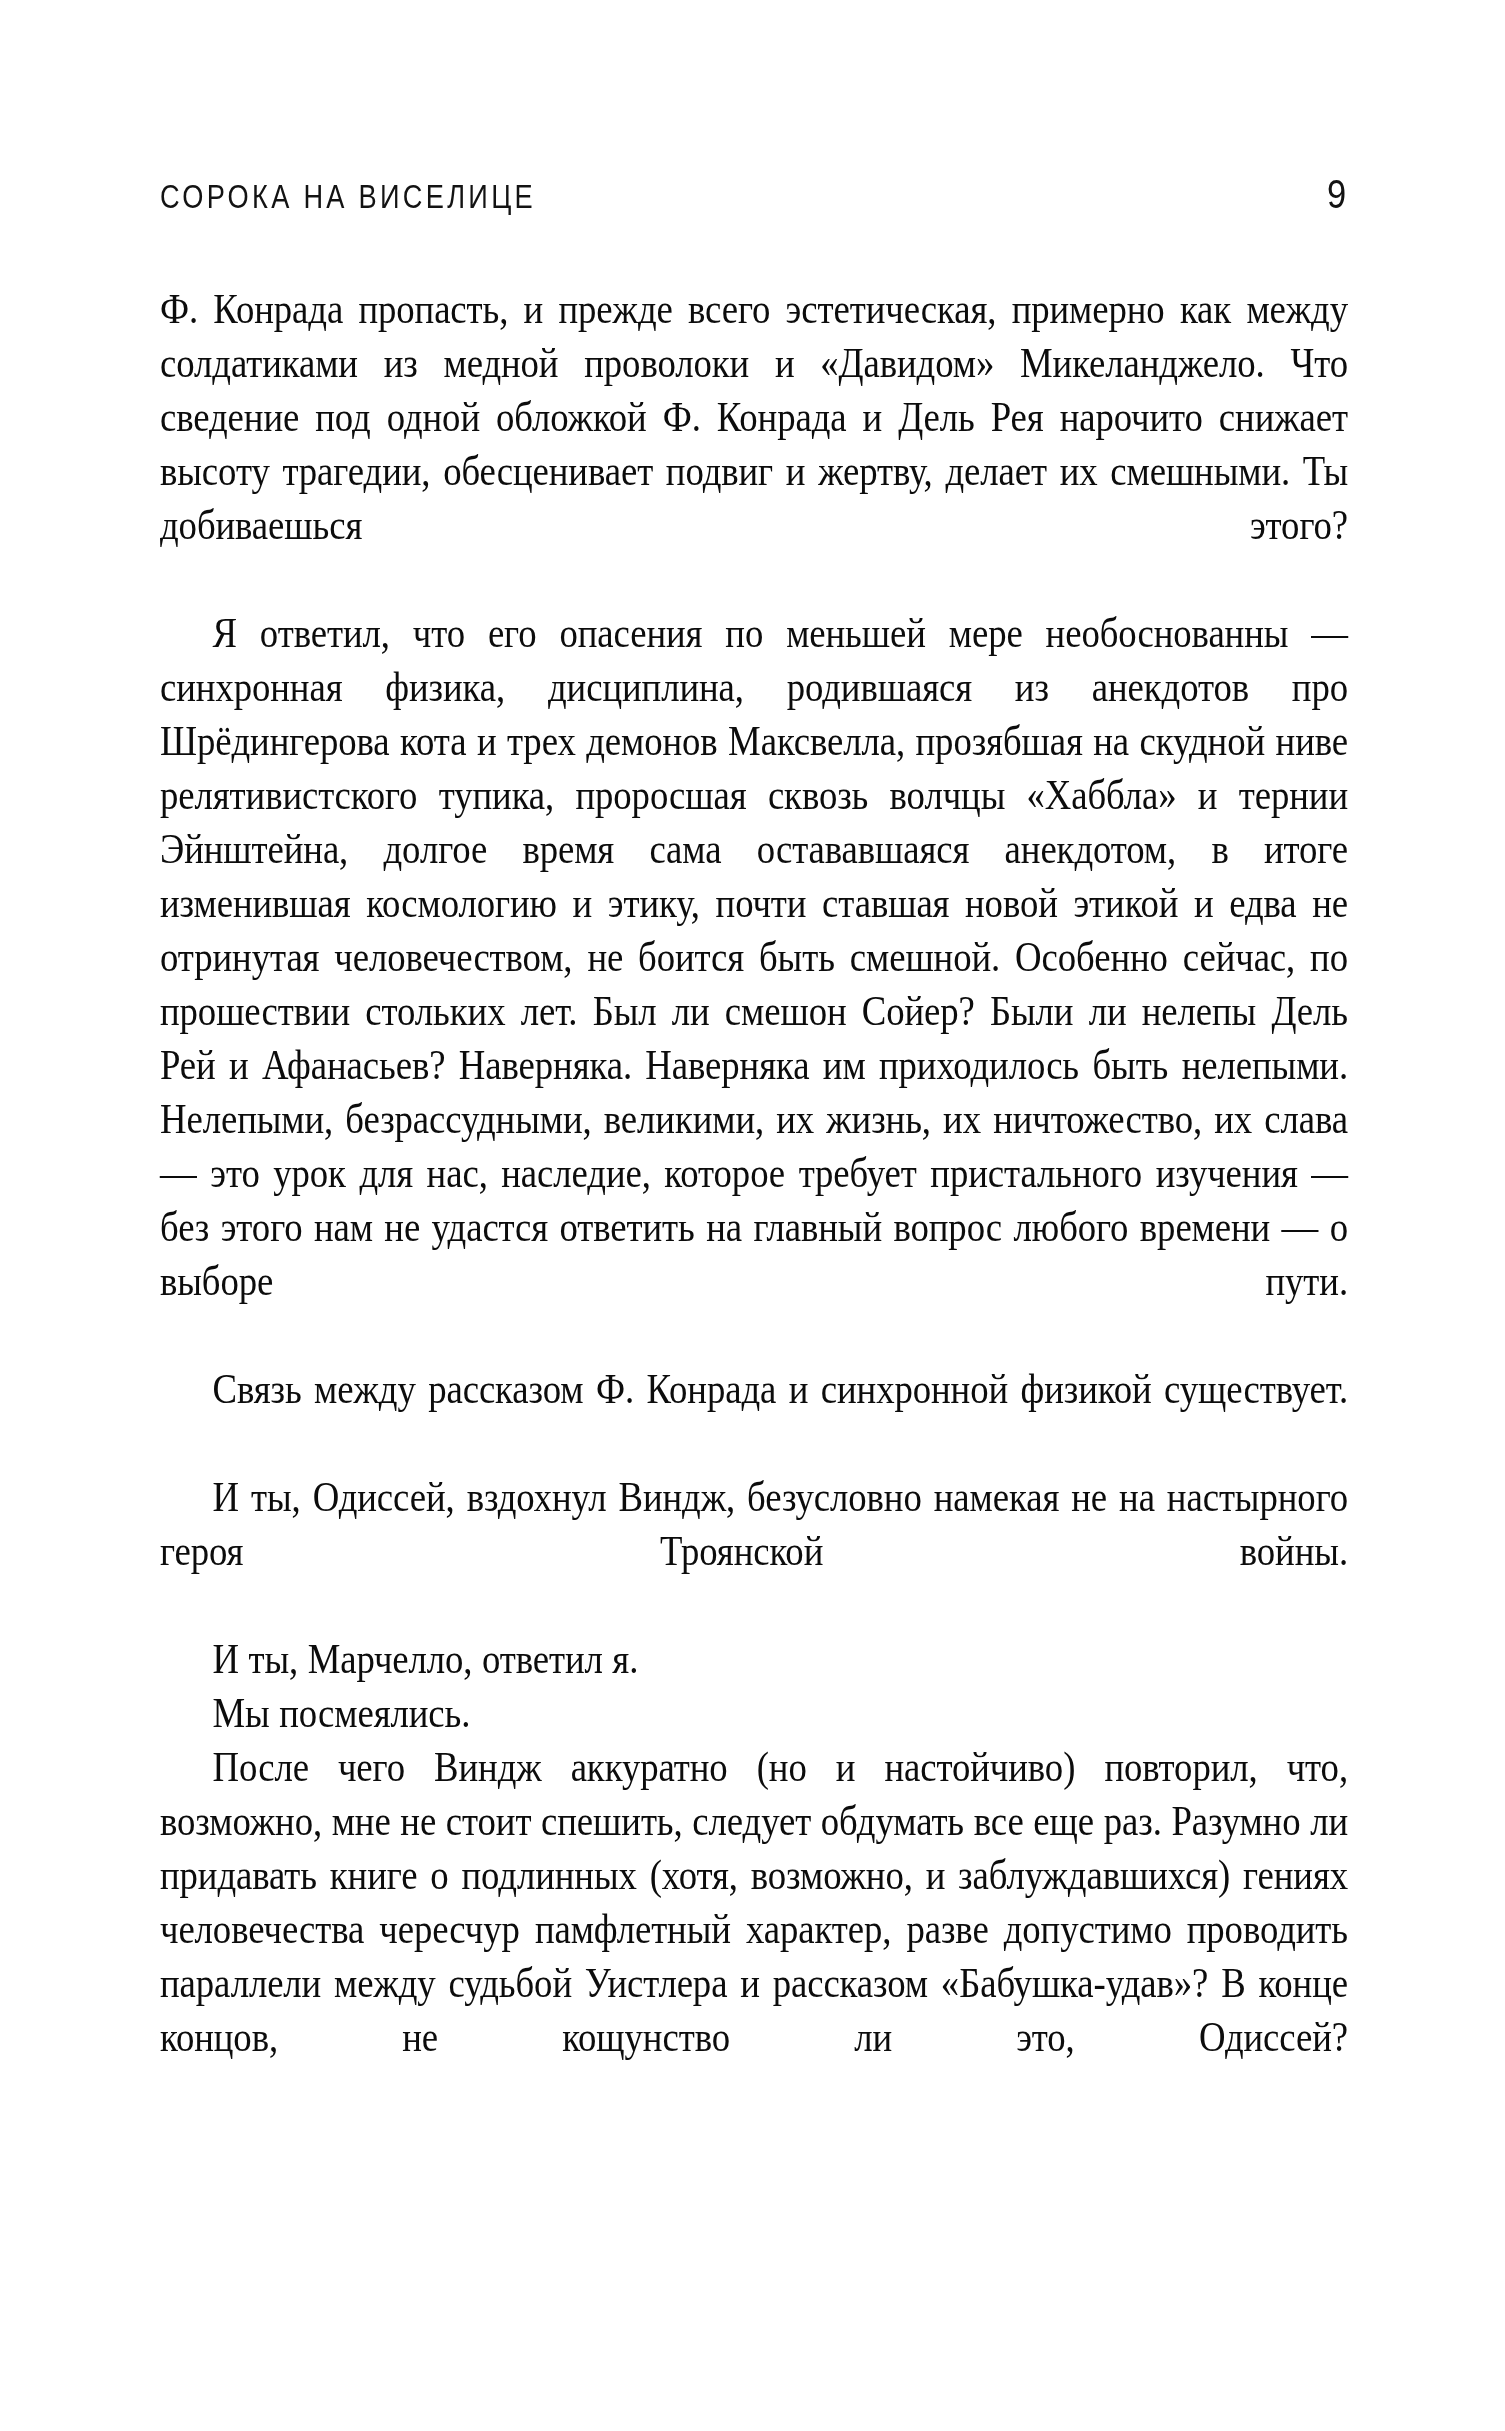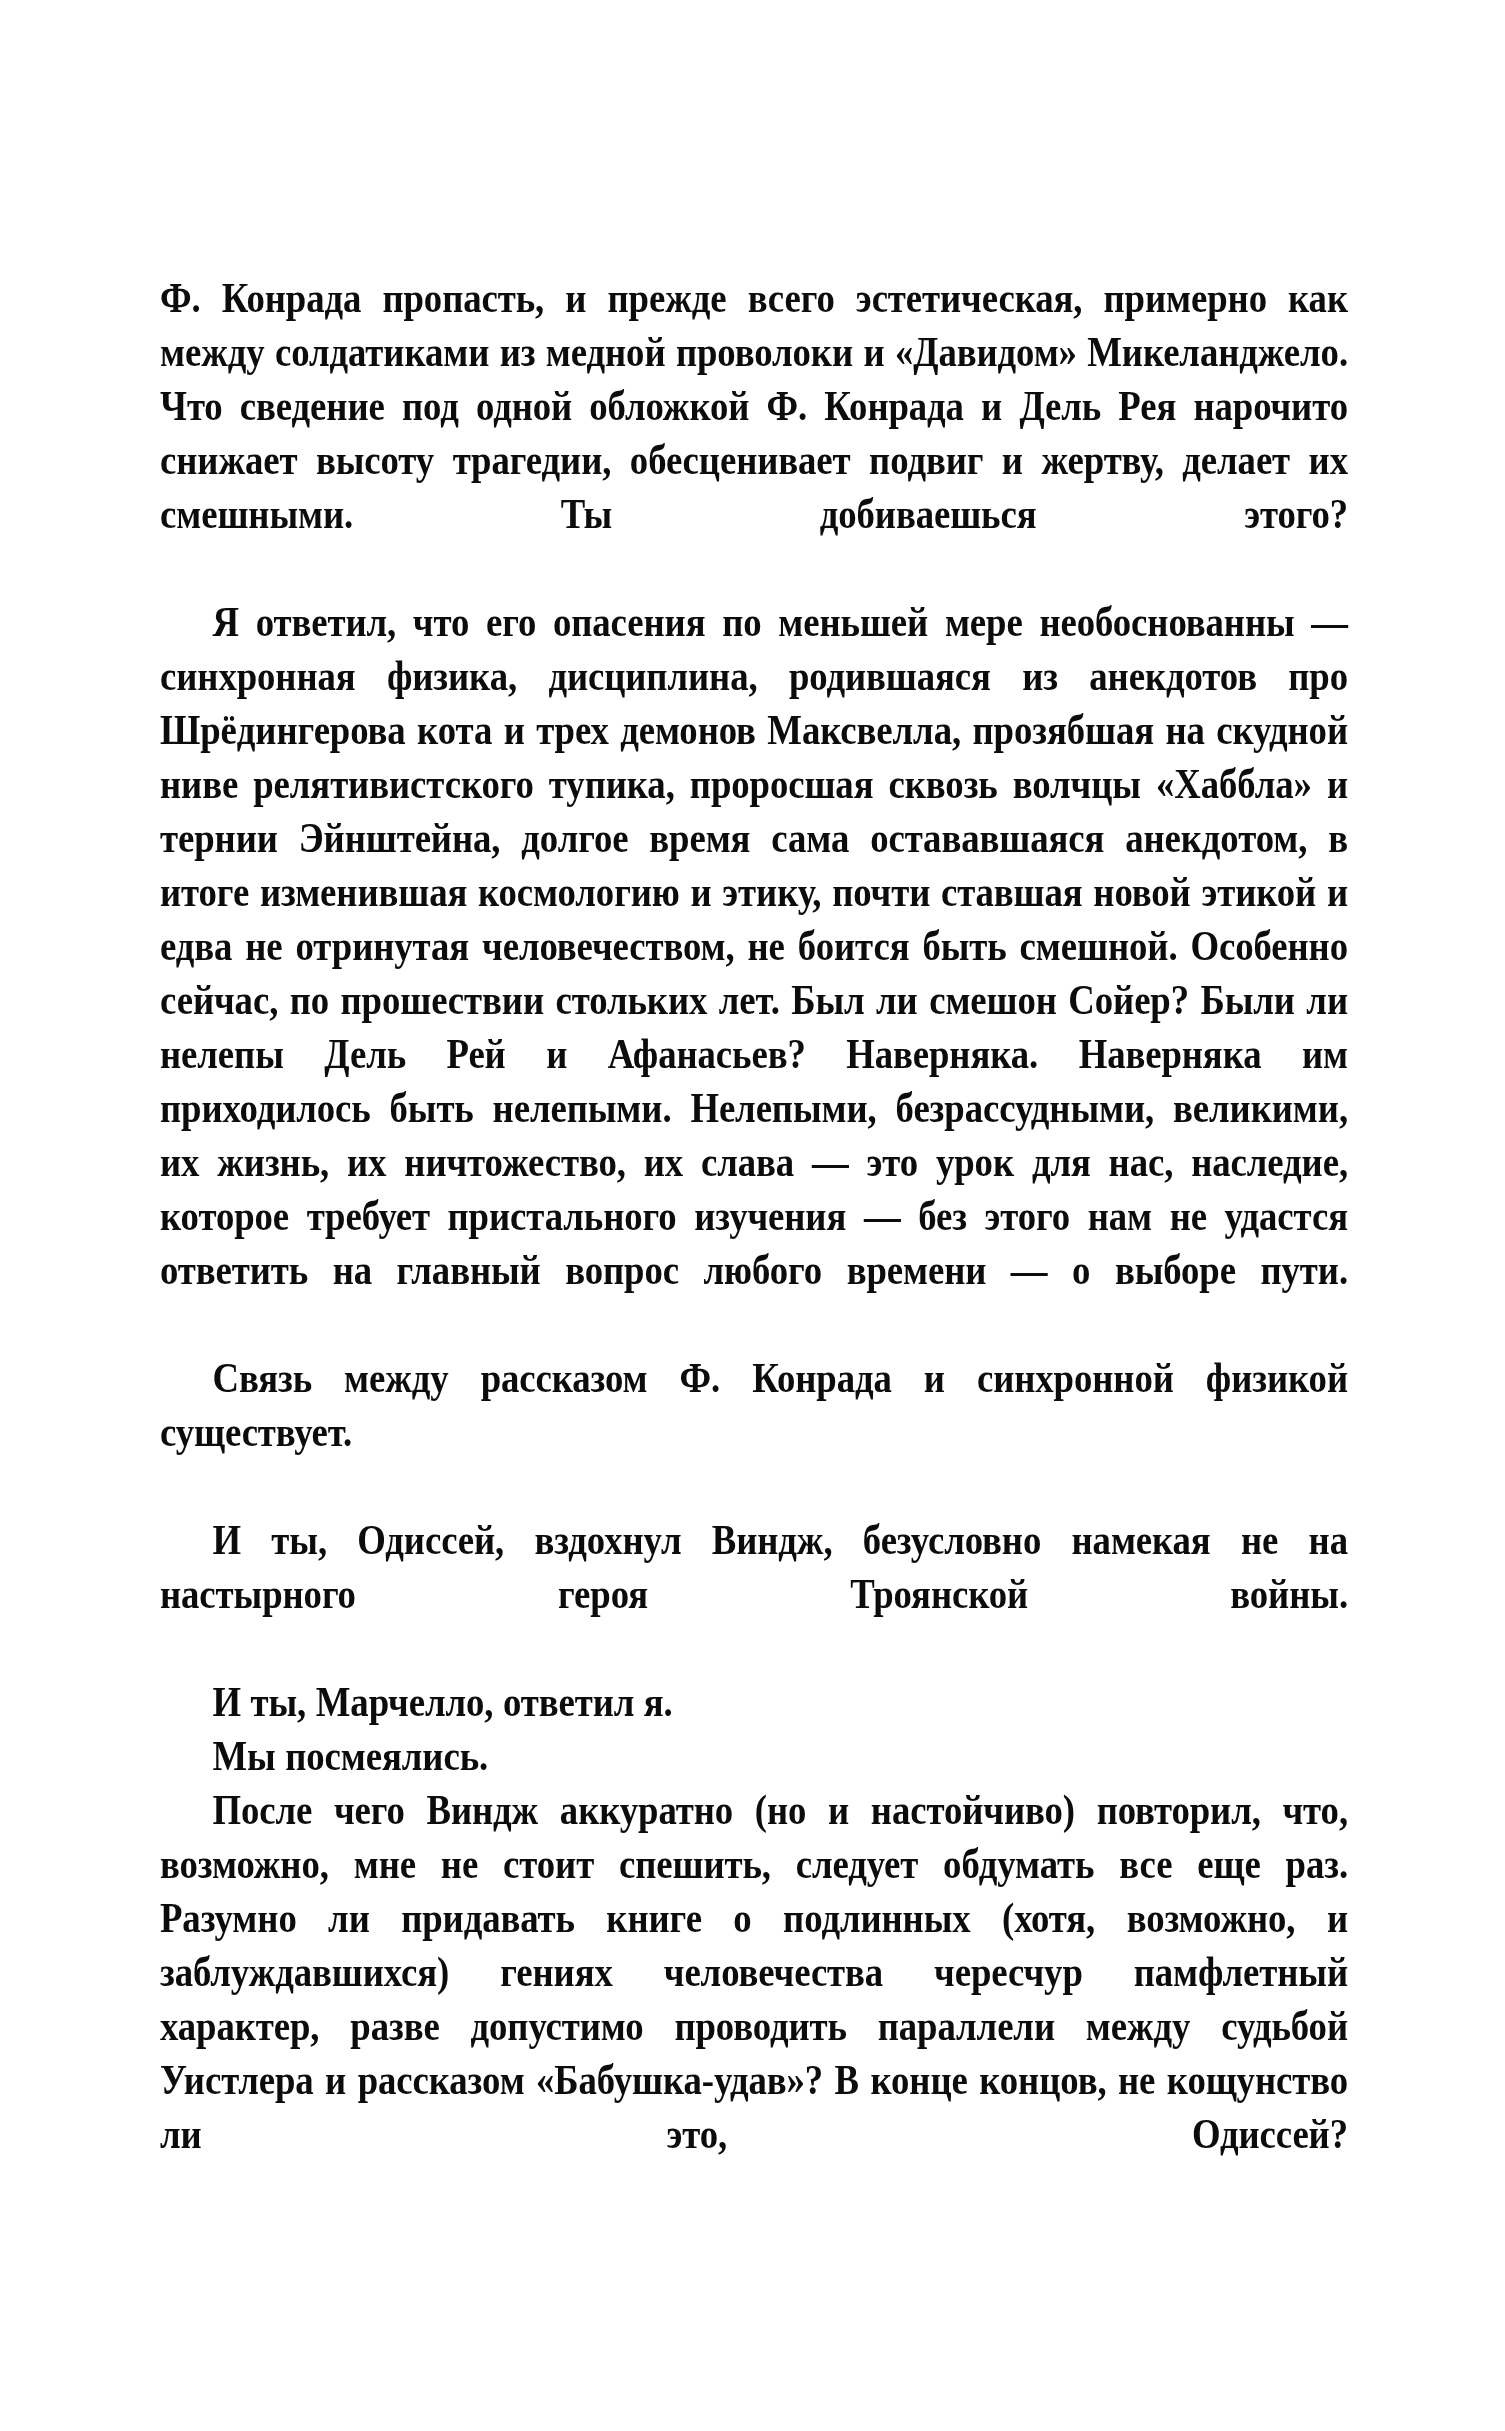--- a/index.html
+++ b/index.html
@@ -52,23 +52,22 @@
     color: #131313;
     transform: scaleX(0.86);
     transform-origin: right bottom;
     white-space: nowrap;
   }
 
   
   .textblock {
     position: absolute;
     left: 160px;
-    top: 271px;
+    top: 282px;
     width: 1188px;
-    font-weight: bold;
   }
 
   .para {
     margin: 0;
     font-family: "Liberation Serif", "DejaVu Serif", serif;
     font-size: 42px;
     line-height: 54px;
     color: #0c0c0c;
     text-align: justify;
     text-justify: inter-word;
@@ -94,20 +93,24 @@
 
   .para.flush::after {
     content: none;
   }
 </style>
 </head>
 <body>
 
 <div class="page">
 
+  <div class="running-head">
+    <div class="running-head-title">СОРОКА НА ВИСЕЛИЦЕ</div>
+    <div class="running-head-folio">9</div>
+  </div>
 
   <div class="textblock">
     <p class="para">Ф. Конрада пропасть, и прежде всего эстетическая, примерно как между солдатиками из медной проволоки и «Давидом» Микеланджело. Что сведение под одной обложкой Ф. Конрада и Дель Рея нарочито снижает высоту трагедии, обесценивает подвиг и жертву, делает их смешными. Ты добиваешься этого?</p>
     <p class="para indent">Я ответил, что его опасения по меньшей мере необоснованны — синхронная физика, дисциплина, родившаяся из анекдотов про Шрёдингерова кота и трех демонов Максвелла, прозябшая на скудной ниве релятивистского тупика, проросшая сквозь волчцы «Хаббла» и тернии Эйнштейна, долгое время сама остававшаяся анекдотом, в итоге изменившая космологию и этику, почти ставшая новой этикой и едва не отринутая человечеством, не боится быть смешной. Особенно сейчас, по прошествии стольких лет. Был ли смешон Сойер? Были ли нелепы Дель Рей и Афанасьев? Наверняка. Наверняка им приходилось быть нелепыми. Нелепыми, безрассудными, великими, их жизнь, их ничтожество, их слава — это урок для нас, наследие, которое требует пристального изучения — без этого нам не удастся ответить на главный вопрос любого времени — о выборе пути.</p>
     <p class="para indent">Связь между рассказом Ф. Конрада и синхронной физикой существует.</p>
     <p class="para indent">И ты, Одиссей, вздохнул Виндж, безусловно намекая не на настырного героя Троянской войны.</p>
     <p class="para indent flush">И ты, Марчелло, ответил я.</p>
     <p class="para indent flush">Мы посмеялись.</p>
     <p class="para indent">После чего Виндж аккуратно (но и настойчиво) повторил, что, возможно, мне не стоит спешить, следует обдумать все еще раз. Разумно ли придавать книге о подлинных (хотя, возможно, и заблуждавшихся) гениях человечества чересчур памфлетный характер, разве допустимо проводить параллели между судьбой Уистлера и рассказом «Бабушка-удав»? В конце концов, не кощунство ли это, Одиссей?</p>
   </div>

